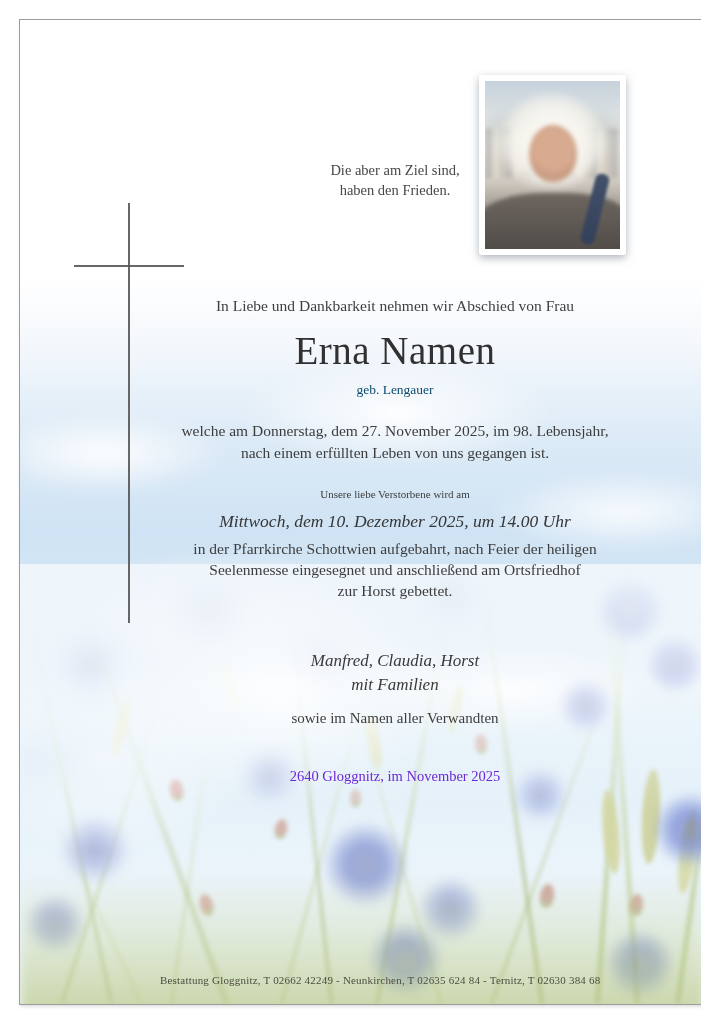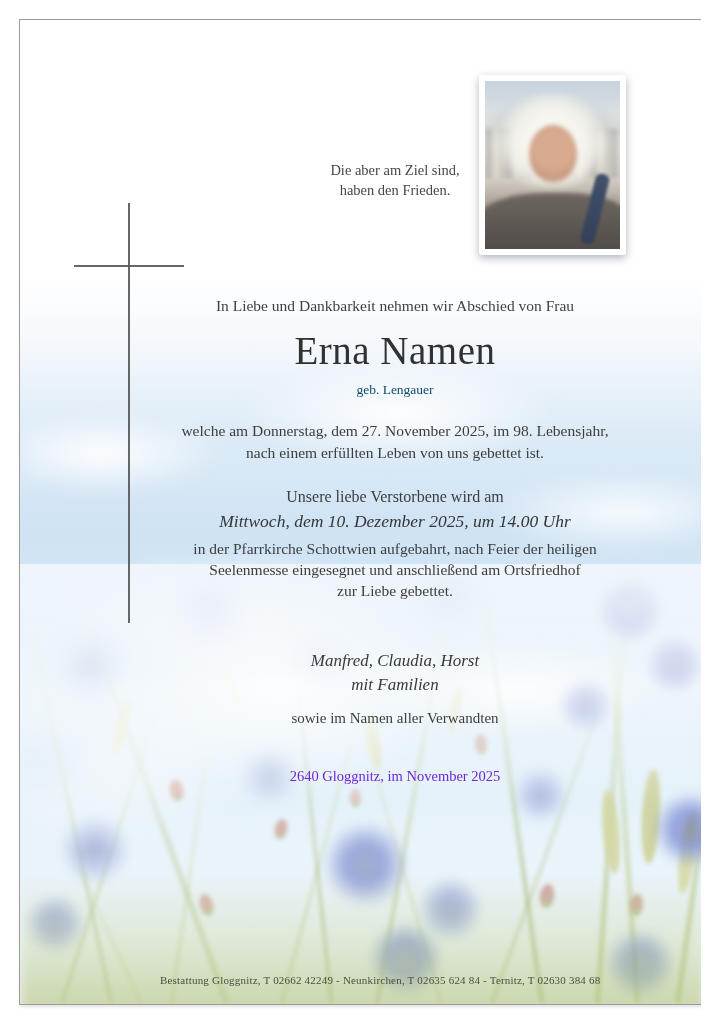--- a/index.html
+++ b/index.html
@@ -70,21 +70,21 @@
   .p-strap{position:absolute;right:18px;top:92px;width:14px;height:72px;filter:blur(1.5px);
     background:linear-gradient(to bottom,#42506a,#33405a);transform:rotate(14deg);border-radius:6px;}
   
   .content{position:absolute;left:64px;top:0;right:0;bottom:0;}
   .tblock{position:absolute;left:0;right:0;text-align:center;}
   .quote{top:140px;font-size:14.5px;line-height:20px;color:#474747;}
   .intro{top:277px;font-size:15.5px;color:#3f3f3f;}
   .name{top:308px;font-size:39px;line-height:46px;color:#313131;letter-spacing:.5px;}
   .maiden{top:362px;font-size:13.5px;color:#0c4a6e;}
   .death{top:400px;font-size:15.5px;line-height:22px;}
-  .service-intro{top:468px;font-size:16px;text-align:center;}
+  .service-intro{top:468px;font-size:11px;text-align:center;}
   .datetime{top:489px;font-size:17.5px;line-height:24px;font-style:italic;color:#363636;}
   .service-details{top:518px;font-size:15.5px;line-height:21px;}
   .mourners{top:629px;font-size:17px;line-height:24px;font-style:italic;color:#3a3a3a;}
   .relatives{top:690px;font-size:15px;}
   .place-date{top:748px;font-size:14.5px;color:#6d28d9;}
   .footer{
     position:absolute;left:140px;right:0;bottom:18px;text-align:left;
     font-size:11px;color:#4c4c40;letter-spacing:.2px;
   }
 </style>
@@ -164,30 +164,30 @@
         <div>Die aber am Ziel sind,</div>
         <div>haben den Frieden.</div>
       </div>
 
       <div class="tblock intro">In Liebe und Dankbarkeit nehmen wir Abschied von Frau</div>
       <div class="tblock name">Erna Namen</div>
       <div class="tblock maiden">geb. Lengauer</div>
 
       <div class="tblock death">
         <div>welche am Donnerstag, dem 27. November 2025, im 98. Lebensjahr,</div>
-        <div>nach einem erfüllten Leben von uns gebettet ist.</div>
+        <div>nach einem erfüllten Leben von uns gegangen ist.</div>
       </div>
 
       <div class="tblock service-intro">Unsere liebe Verstorbene wird am</div>
       <div class="tblock datetime">Mittwoch, dem 10. Dezember 2025, um 14.00 Uhr</div>
 
       <div class="tblock service-details">
         <div>in der Pfarrkirche Schottwien aufgebahrt, nach Feier der heiligen</div>
         <div>Seelenmesse eingesegnet und anschließend am Ortsfriedhof</div>
-        <div>zur Liebe gebettet.</div>
+        <div>zur Horst gebettet.</div>
       </div>
 
       <div class="tblock mourners">
         <div>Manfred, Claudia, Horst</div>
         <div>mit Familien</div>
       </div>
 
       <div class="tblock relatives">sowie im Namen aller Verwandten</div>
       <div class="tblock place-date">2640 Gloggnitz, im November 2025</div>
     </div>

